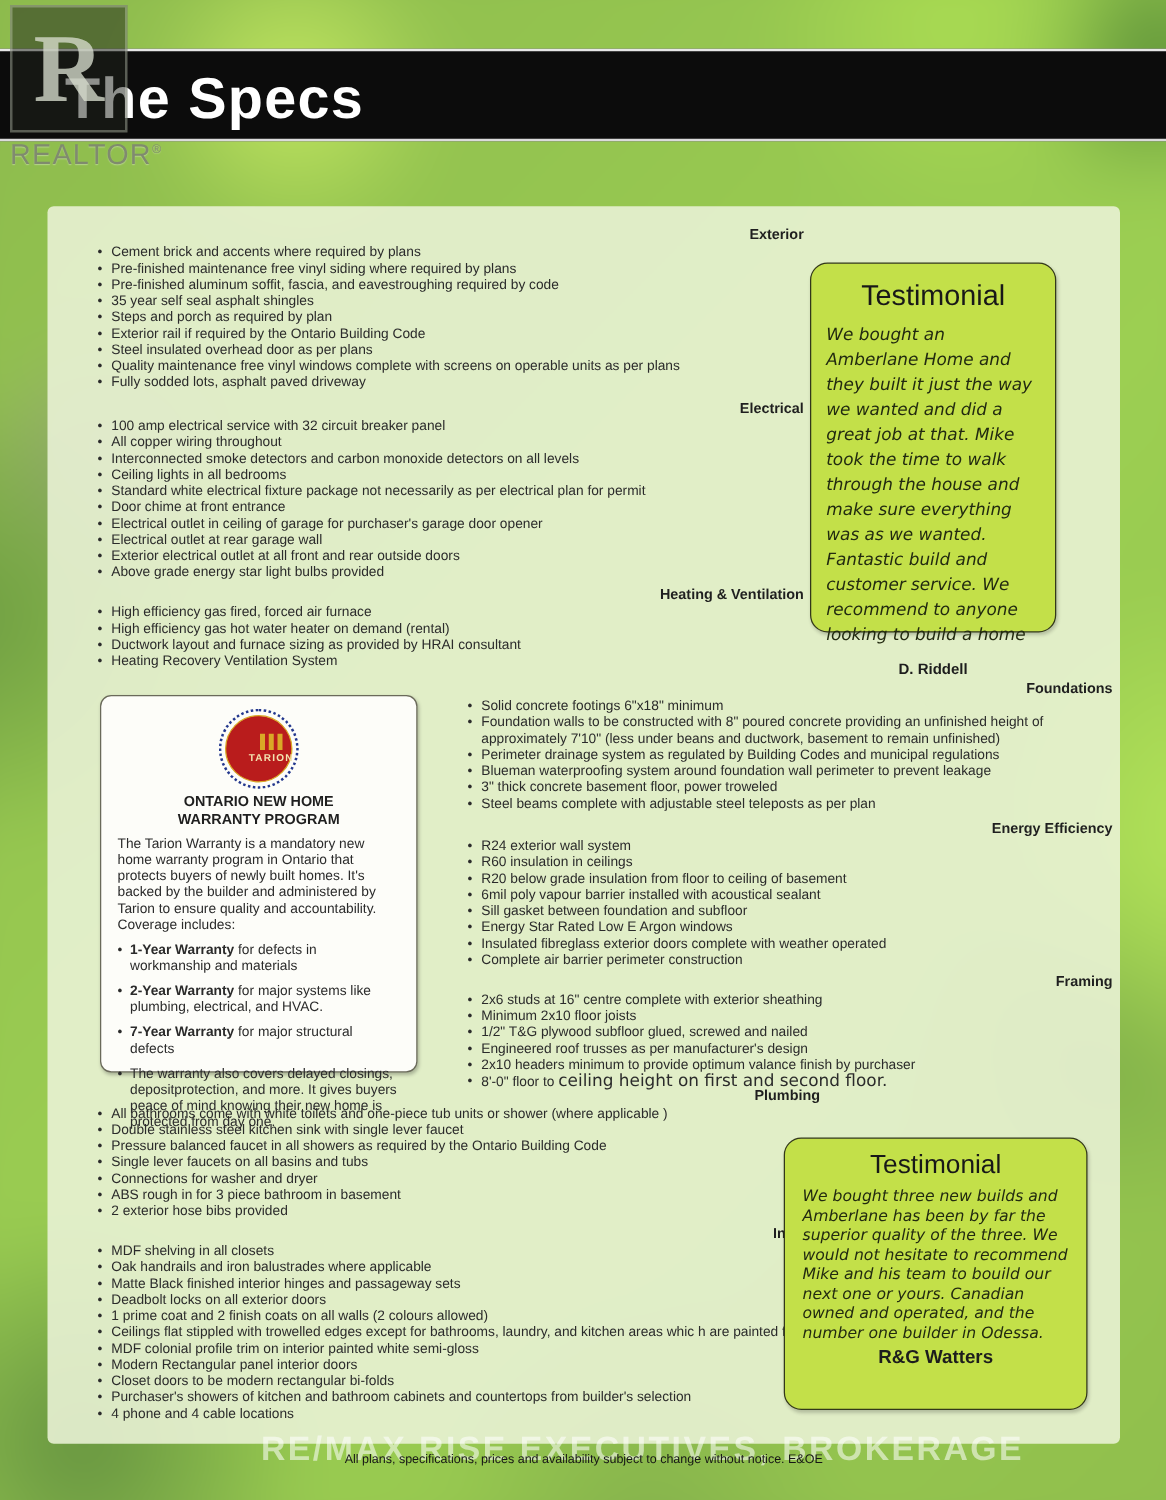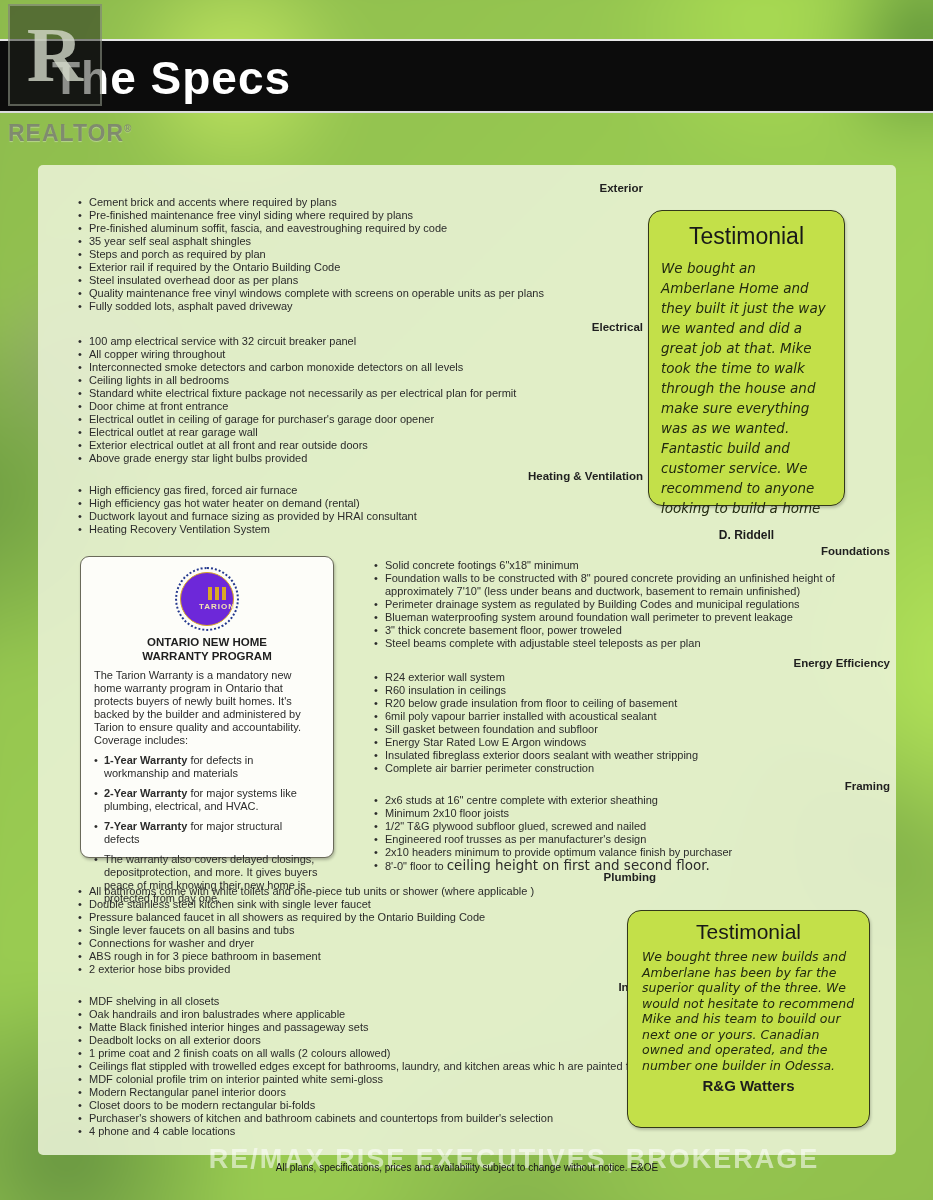--- a/index.html
+++ b/index.html
@@ -39,21 +39,21 @@
   .realtor-box {
     width:94px; height:102px; background:rgba(30,34,26,0.5);
     border:2px solid rgba(220,225,210,0.35);
     display:flex; align-items:center; justify-content:center;
   }
   .realtor-box span {
     font-family:"Liberation Serif", serif; font-weight:bold; font-size:78px;
     color:rgba(215,220,205,0.78); line-height:1;
   }
   .realtor-label {
-    margin-top:14px; font-size:23px; font-weight:bold; letter-spacing:1px;
+    margin-top:4px; font-size:23px; font-weight:normal; letter-spacing:1px;
     color:rgba(125,135,110,0.95); text-shadow:0 1px 1px rgba(255,255,255,0.35);
   }
   .realtor-label sup { font-size:10px; }
   
   .panel {
     position:absolute; left:38px; top:165px; width:858px; height:990px;
     background:rgba(234,243,215,0.88); border-radius:5px;
   }
   
   .section { position:absolute; }
@@ -66,21 +66,21 @@
   .sec-list .alt { font-size:13.5px; font-family:"DejaVu Sans", sans-serif; }
   
   .tarion {
     position:absolute; left:80px; top:556px; width:254px; height:302px;
     background:#fdfdf9; border:1px solid #6a6a5a; border-radius:9px;
     box-shadow:1px 2px 3px rgba(0,0,0,0.25); padding:8px 13px 8px 13px;
   }
   .seal { width:64px; height:64px; margin:2px auto 4px auto; border-radius:50%;
     border:2px dotted #24388e; display:flex; align-items:center; justify-content:center; }
   .seal-inner {
-    width:54px; height:54px; border-radius:50%; background:#6d28d9;
+    width:54px; height:54px; border-radius:50%; background:#b91c1c;
     display:flex; flex-direction:column; align-items:center; justify-content:center;
     border:1px solid #d9a826;
     padding-left:20px;
   }
   .bars { display:flex; gap:3px; margin-bottom:2px; }
   .bars i { display:block; width:4px; height:13px; background:#d9a826; }
   .seal-word { font-size:8px; font-weight:bold; letter-spacing:1px; color:#f3e3b0; }
   .t-head { text-align:center; font-size:11.5px; font-weight:bold; line-height:14px; color:#1f1f1f; margin-bottom:6px; }
   .t-intro { font-size:11px; line-height:13px; color:#2b2b2b; }
   .t-cov { list-style:none; margin-top:2px; }
@@ -188,21 +188,21 @@
   </div>
   <div class="section" style="left:374px; top:657px; width:516px;">
     <div class="sec-title">Energy Efficiency</div>
     <ul class="sec-list">
         <li>R24 exterior wall system</li>
         <li>R60 insulation in ceilings</li>
         <li>R20 below grade insulation from floor to ceiling of basement</li>
         <li>6mil poly vapour barrier installed with acoustical sealant</li>
         <li>Sill gasket between foundation and subfloor</li>
         <li>Energy Star Rated Low E Argon windows</li>
-        <li>Insulated fibreglass exterior doors sealant with weather stripping</li>
+        <li>Insulated fibreglass exterior doors complete with weather operated</li>
         <li>Complete air barrier perimeter construction</li>
       </ul>
   </div>
   <div class="section" style="left:374px; top:780px; width:516px;">
     <div class="sec-title">Framing</div>
     <ul class="sec-list">
         <li>2x6 studs at 16" centre complete with exterior sheathing</li>
         <li>Minimum 2x10 floor joists</li>
         <li>1/2" T&amp;G plywood subfloor glued, screwed and nailed</li>
         <li>Engineered roof trusses as per manufacturer's design</li>

